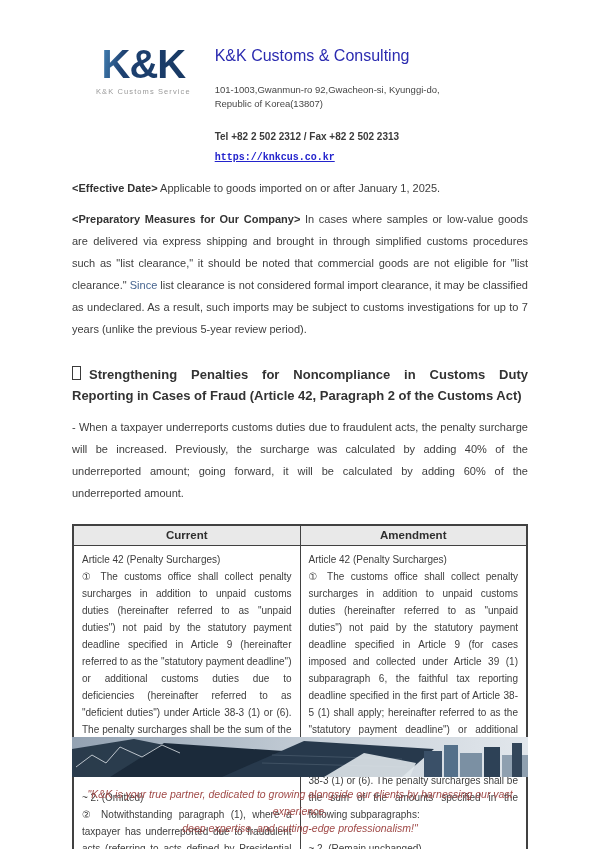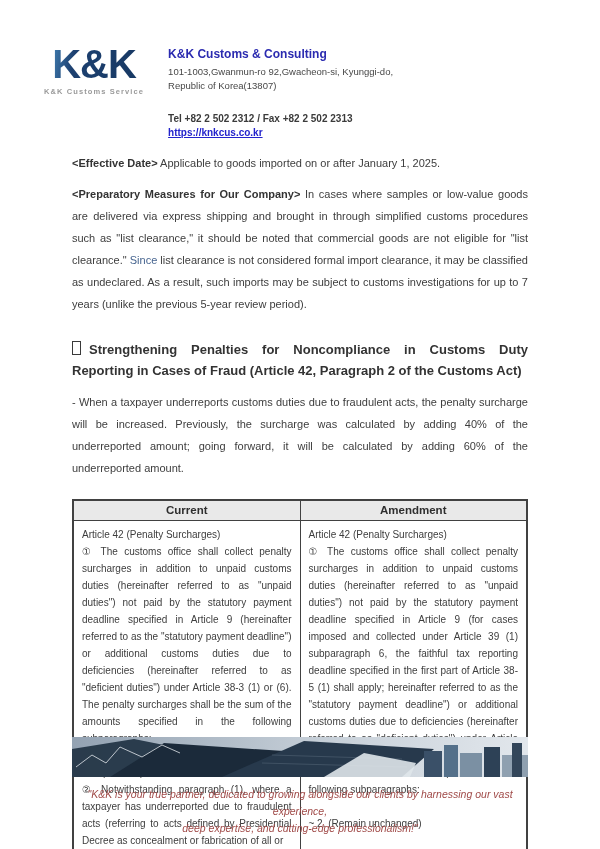--- a/index.html
+++ b/index.html
@@ -2,33 +2,33 @@
 <html><head>
 <meta charset="utf-8">
 <style>
   html,body { margin:0; padding:0; background:#ffffff; }
   .page {
     position:relative; width:600px; height:849px; background:#ffffff;
     font-family:"Liberation Sans","DejaVu Sans",sans-serif; color:#3d3d3d;
     overflow:hidden;
   }
   
-  .header { display:flex; align-items:flex-start; gap:24px; padding:44px 72px 0 44px; }
+  .header { display:flex; align-items:flex-start; gap:24px; padding:44px 72px 0 96px; }
   .logo-block { flex:0 0 auto; text-align:center; }
   .logo-text {
     font-size:40px; font-weight:bold; letter-spacing:-1px; line-height:1;
     background:linear-gradient(100deg,#4e93c7 0%,#1d4070 30%,#173862 100%);
     -webkit-background-clip:text; background-clip:text; color:transparent;
   }
-  .logo-sub { font-size:7.5px; color:#9a9a9a; letter-spacing:1.1px; margin-top:3px; white-space:nowrap;font-weight:bold; }
+  .logo-sub { font-size:7.5px; color:#9a9a9a; letter-spacing:1.1px; margin-top:3px; white-space:nowrap; }
   .company-info { padding-top:3px; font-size:9.5px; }
-  .company-name { color:#2b2bb0; font-weight:bold; font-size:12px; margin-bottom:4px; }
+  .company-name { color:#2b2bb0; font-weight:normal; font-size:16px; margin-bottom:18px; }
   .address { color:#474747; line-height:1.5; }
   .telfax { font-weight:bold; color:#3b3b3b; margin-top:19px; font-size:10px; }
-  .website { display:inline-block; color:#2323cc; font-weight:bold; font-size:10px; text-decoration:underline; margin-top:3px; }
+  .website { display:inline-block; color:#2323cc; font-weight:bold; font-size:10px; text-decoration:underline; margin-top:10px;font-family:Liberation Mono, monospace; }
   
   main { padding:14px 72px 16px; }
   .para { font-size:11px; line-height:22px; text-align:justify; margin:0 0 9px 0; color:#3d3d3d; }
   .para strong { color:#333333; }
   .para-preparatory { margin-bottom:24px; }
   .since-word { color:#46648f; }
   .section-heading { font-size:13px; line-height:21px; font-weight:bold; color:#333333; margin:20px 0 10px; text-align:justify; }
   .tofu { display:inline-block; width:7px; height:12px; border:1px solid #3a3a3a; margin-right:8px; vertical-align:-1px; }
   
   table.compare { width:100%; border-collapse:collapse; border:2px solid #414141; margin-top:20px; }

